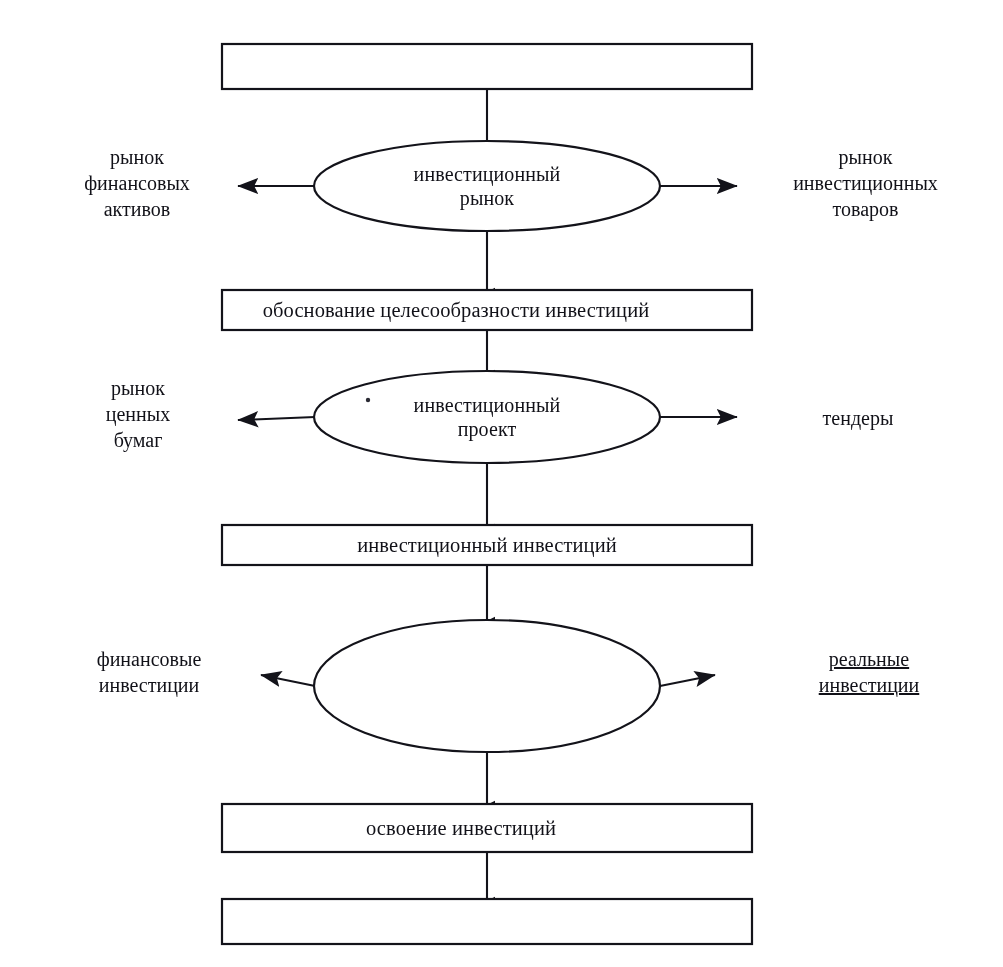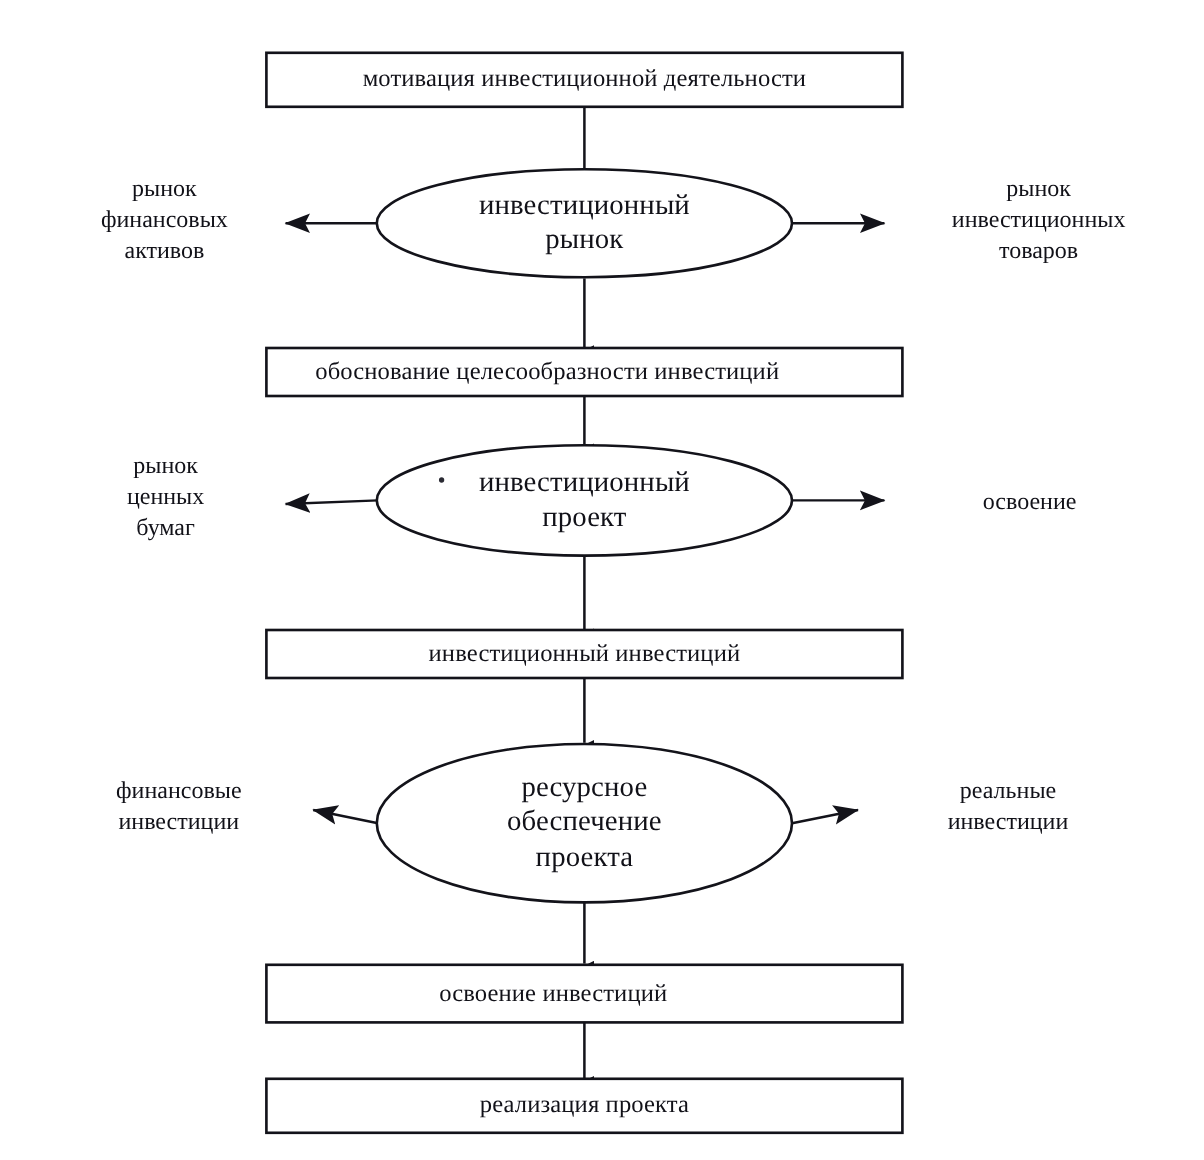--- a/index.html
+++ b/index.html
@@ -41,21 +41,21 @@
   }
   .side-label {
     position: absolute;
     text-align: center;
     line-height: 1.30;
     font-size: 20px;
     color: #111118;
     white-space: pre-line;
   }
   .box-text { font-size: 20.5px; }
-  .ellipse-text { font-size: 24px; }
+  .ellipse-text { font-size: 20px; }
 </style>
 </head>
 <body>
 
 <div id="diagram-canvas">
 
   <svg id="diagram-svg" viewBox="0 0 1003 967" xmlns="http://www.w3.org/2000/svg">
     <defs>
       <marker id="arrow-down" markerWidth="10" markerHeight="10" refX="1.2" refY="4" orient="auto" markerUnits="strokeWidth">
         <path d="M0,0 L9,0 L4.5,9 Z" fill="#13131a"></path>
@@ -96,53 +96,48 @@
 
     <g fill="#ffffff" stroke="#13131a" stroke-width="2.2">
       <ellipse cx="487" cy="186" rx="173" ry="45"></ellipse>
       <ellipse cx="487" cy="417" rx="173" ry="46"></ellipse>
       <ellipse cx="487" cy="686" rx="173" ry="66"></ellipse>
     </g>
 
     <circle cx="368" cy="400" r="2.2" fill="#2a2a33"></circle>
   </svg>
 
-  <div class="node-text box-text" style="left:222px; top:44px; width:530px; height:45px;">мотивация инвестиционной деятельности</div>
 
   <div class="node-text ellipse-text" style="left:314px; top:141px; width:346px; height:90px;">инвестиционный
 рынок</div>
 
   <div class="node-text box-text" style="left:222px; top:290px; width:468px; height:40px;">обоснование целесообразности инвестиций</div>
 
   <div class="node-text ellipse-text" style="left:314px; top:371px; width:346px; height:92px;">инвестиционный
 проект</div>
 
   <div class="node-text box-text" style="left:222px; top:525px; width:530px; height:40px;">инвестиционный инвестиций</div>
 
-  <div class="node-text ellipse-text" style="left:314px; top:620px; width:346px; height:132px;">ресурсное
-обеспечение
-проекта</div>
 
   <div class="node-text box-text" style="left:222px; top:804px; width:478px; height:48px;">освоение инвестиций</div>
 
-  <div class="node-text box-text" style="left:222px; top:899px; width:530px; height:45px;">реализация проекта</div>
 
   <div class="side-label" style="left:52px; top:144px; width:170px;">рынок
 финансовых
 активов</div>
 
   <div class="side-label" style="left:758px; top:144px; width:215px;">рынок
 инвестиционных
 товаров</div>
 
   <div class="side-label" style="left:58px; top:375px; width:160px;">рынок
 ценных
 бумаг</div>
 
-  <div class="side-label" style="left:758px; top:405px; width:200px;">освоение</div>
+  <div class="side-label" style="left:758px; top:405px; width:200px;">тендеры</div>
 
   <div class="side-label" style="left:57px; top:646px; width:184px;">финансовые
 инвестиции</div>
 
-  <div class="side-label" style="left:740px; top:646px; width:200px;">реальные
+  <div class="side-label" style="left:769px; top:646px; width:200px;text-decoration:underline;">реальные
 инвестиции</div>
 
 </div>
 
 </body></html>

